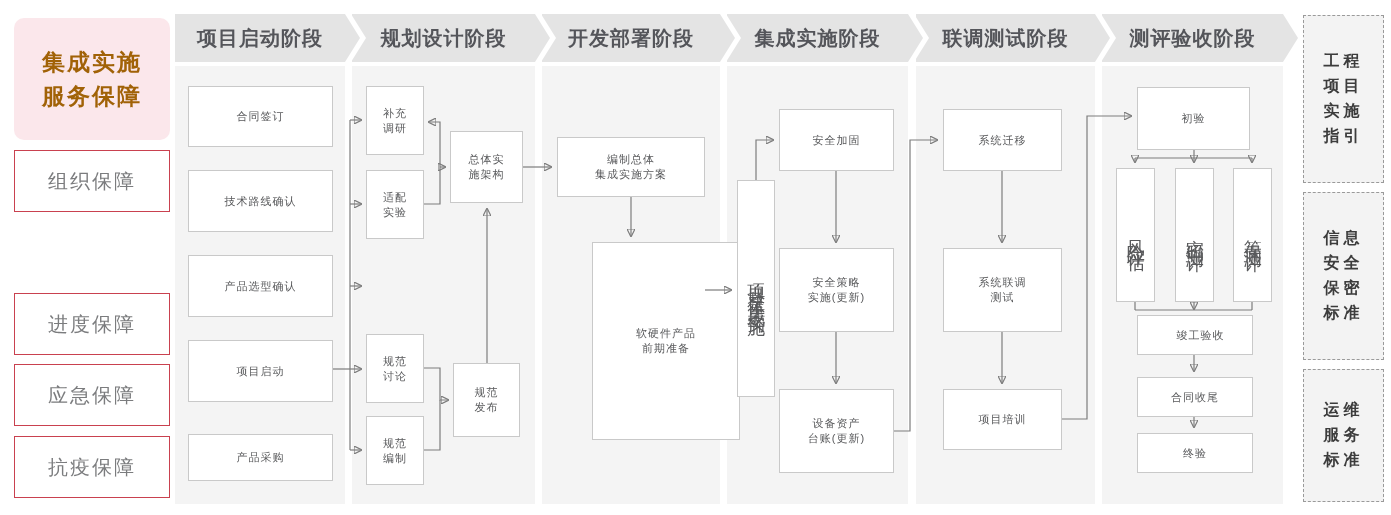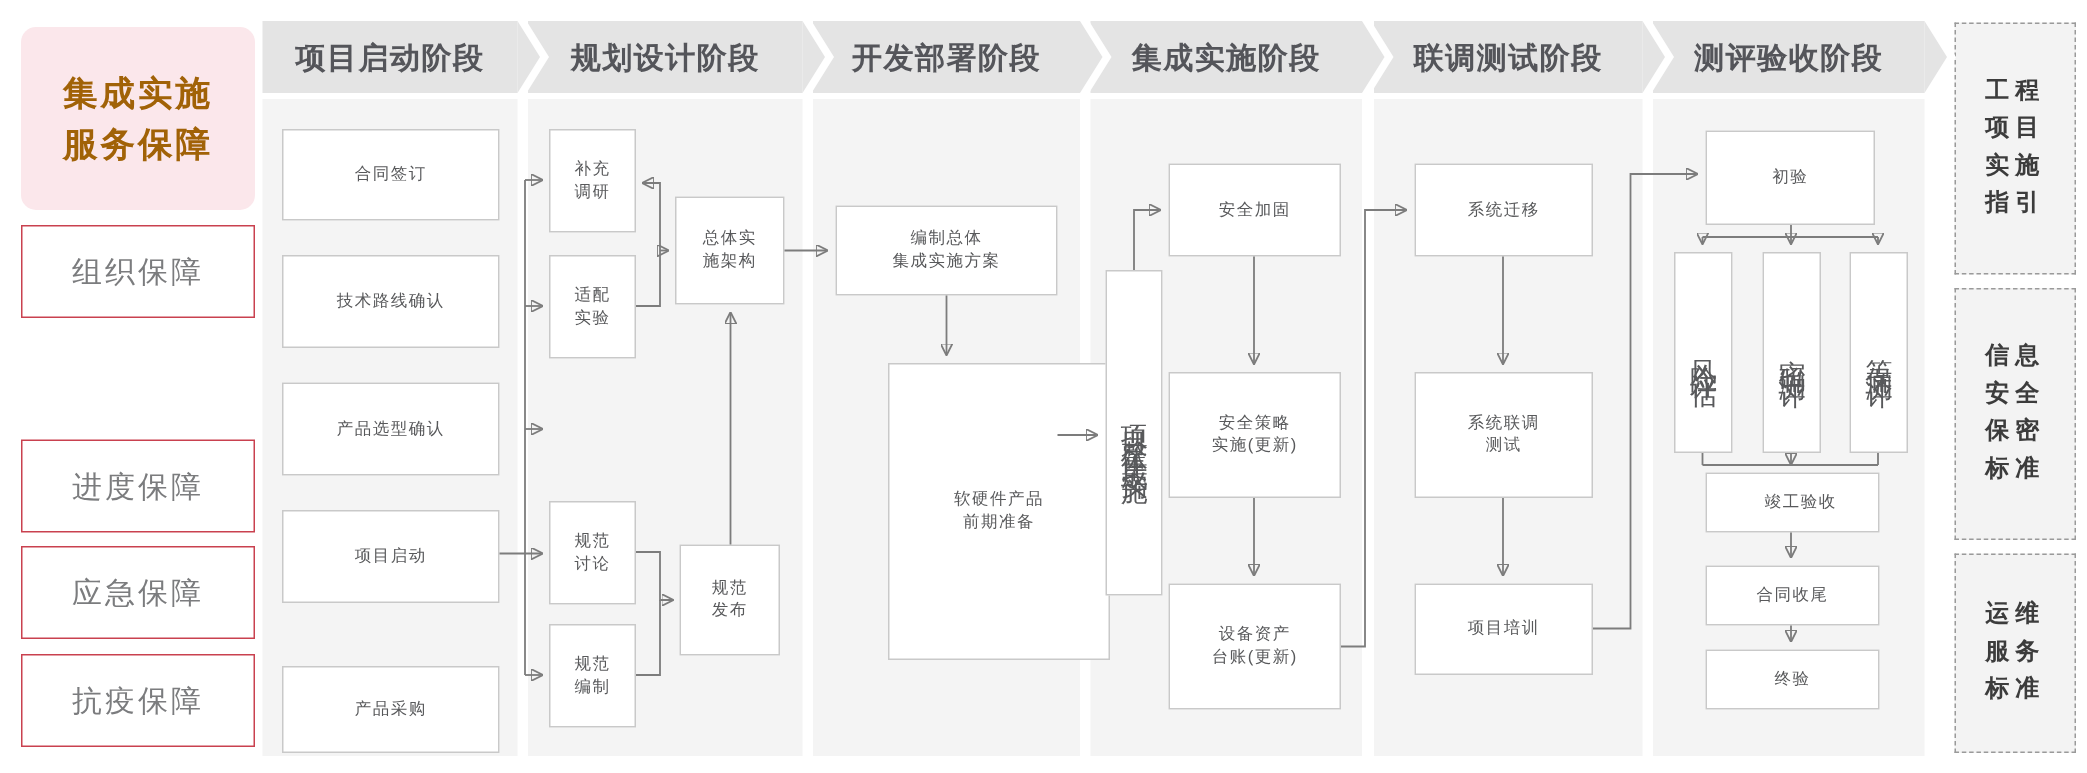--- a/index.html
+++ b/index.html
@@ -84,21 +84,21 @@
   <div class="phase-header" style="left:352px;width:183px;z-index:6;font-family:Liberation Serif, serif;">规划设计阶段</div>
   <div class="phase-header" style="left:542px;width:178px;z-index:5;">开发部署阶段</div>
   <div class="phase-header" style="left:727px;width:181px;z-index:4;">集成实施阶段</div>
   <div class="phase-header" style="left:916px;width:179px;z-index:3;">联调测试阶段</div>
   <div class="phase-header" style="left:1102px;width:181px;z-index:2;">测评验收阶段</div>
 
   <div class="box" style="left:188px;top:86px;width:145px;height:61px;">合同签订</div>
   <div class="box" style="left:188px;top:170px;width:145px;height:62px;">技术路线确认</div>
   <div class="box" style="left:188px;top:255px;width:145px;height:62px;">产品选型确认</div>
   <div class="box" style="left:188px;top:340px;width:145px;height:62px;">项目启动</div>
-  <div class="box" style="left:188px;top:444px;width:145px;height:58px;">产品采购</div>
+  <div class="box" style="left:188px;top:434px;width:145px;height:47px;">产品采购</div>
 
   <div class="box" style="left:366px;top:86px;width:58px;height:69px;">补充
 调研</div>
   <div class="box" style="left:366px;top:170px;width:58px;height:69px;">适配
 实验</div>
   <div class="box" style="left:366px;top:334px;width:58px;height:69px;">规范
 讨论</div>
   <div class="box" style="left:366px;top:416px;width:58px;height:69px;">规范
 编制</div>
   <div class="box" style="left:450px;top:131px;width:73px;height:72px;">总体实

